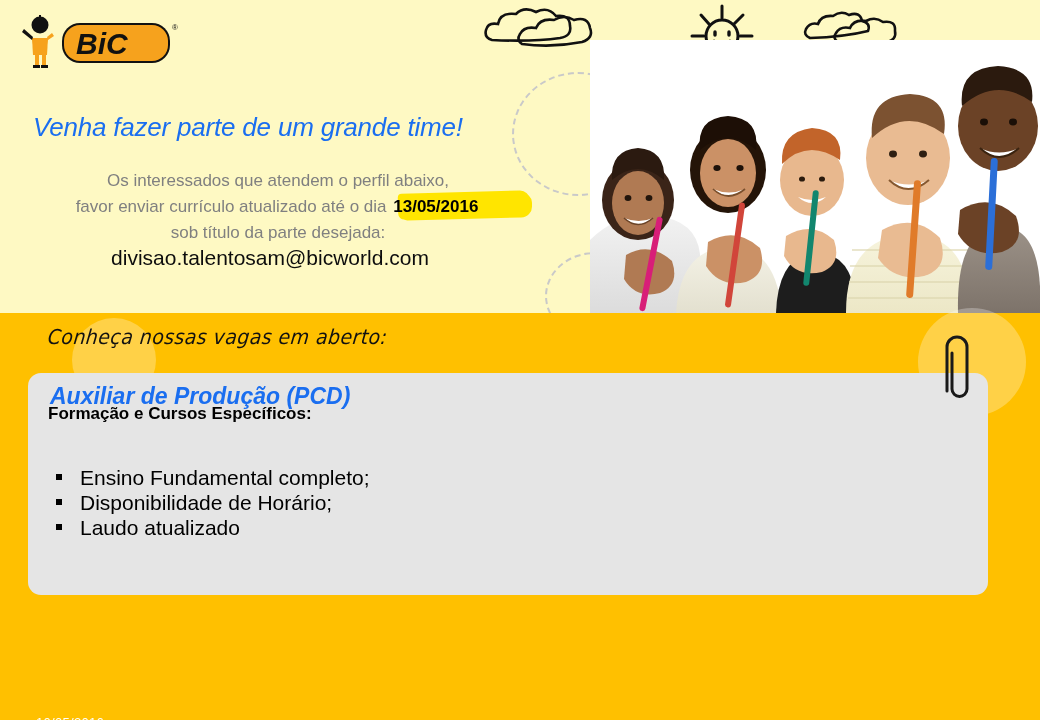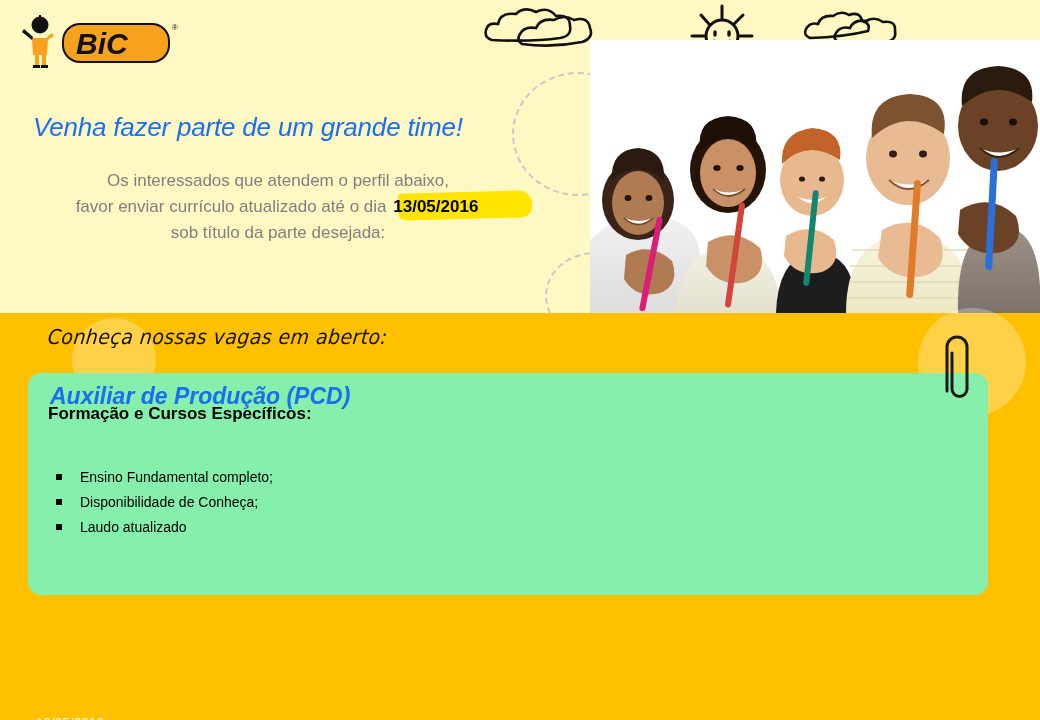--- a/index.html
+++ b/index.html
@@ -139,21 +139,21 @@
     transform: skewX(-6deg) scaleY(1.08);
     transform-origin: left center;
     white-space: nowrap;
   }
 
   
   .card {
     position: absolute;
     left: 28px; top: 373px;
     width: 960px; height: 222px;
-    background: #86efac;
+    background: #e5e5e5;
     border-radius: 13px;
   }
   .card-title {
     position: absolute;
     left: 22px; top: 10px;
     font-size: 23px;
     font-weight: bold;
     font-style: italic;
     color: #1a6ef0;
     white-space: nowrap;
@@ -166,21 +166,21 @@
     color: #000000;
     white-space: nowrap;
   }
   .bullets {
     position: absolute;
     left: 20px; top: 92px;
     margin: 0; padding: 0;
     list-style: none;
   }
   .bullets li {
-    font-size: 14px;
+    font-size: 21px;
     color: #000000;
     line-height: 25px;
     position: relative;
     padding-left: 32px;
     white-space: nowrap;
   }
   .bullets li .bsq {
     position: absolute;
     left: 8px; top: 9px;
     width: 6px; height: 6px;
@@ -350,34 +350,35 @@
     <div class="headline">Venha fazer parte de um grande time!</div>
 
     <div class="hl-marker"></div>
 
     <div class="subcopy">
       <span>Os interessados que atendem o perfil abaixo,</span><br>
       <span class="l2"><span>favor enviar currículo atualizado até o dia </span><span class="hl-date">13/05/2016</span></span>
       <span>sob título da parte desejada:</span>
     </div>
 
+    <div class="email">divisao.talentosam@bicworld.com</div>
   </div>
 
   <div class="yellow-band"></div>
   <div class="glow glow-left"></div>
   <div class="glow glow-right"></div>
 
   <div class="band-title">Conheça nossas vagas em aberto:</div>
 
   <div class="card">
     <div class="card-title">Auxiliar de Produção (PCD)</div>
     <div class="card-subtitle">Formação e Cursos Específicos:</div>
     <ul class="bullets">
       <li><span class="bsq"></span><span>Ensino Fundamental completo;</span></li>
-      <li><span class="bsq"></span><span>Disponibilidade de Conheça;</span></li>
+      <li><span class="bsq"></span><span>Disponibilidade de Horário;</span></li>
       <li><span class="bsq"></span><span>Laudo atualizado</span></li>
     </ul>
   </div>
 
   <div class="paperclip">
     <svg width="44" height="68" viewBox="0 0 44 68">
       <path d="M14 60 L14 16 a10 10 0 0 1 20 0 L34 58 a7.5 7.5 0 0 1 -15 0 L19 22" fill="none" stroke="#1a1a1a" stroke-width="3" stroke-linecap="round"></path>
     </svg>
   </div>
 

